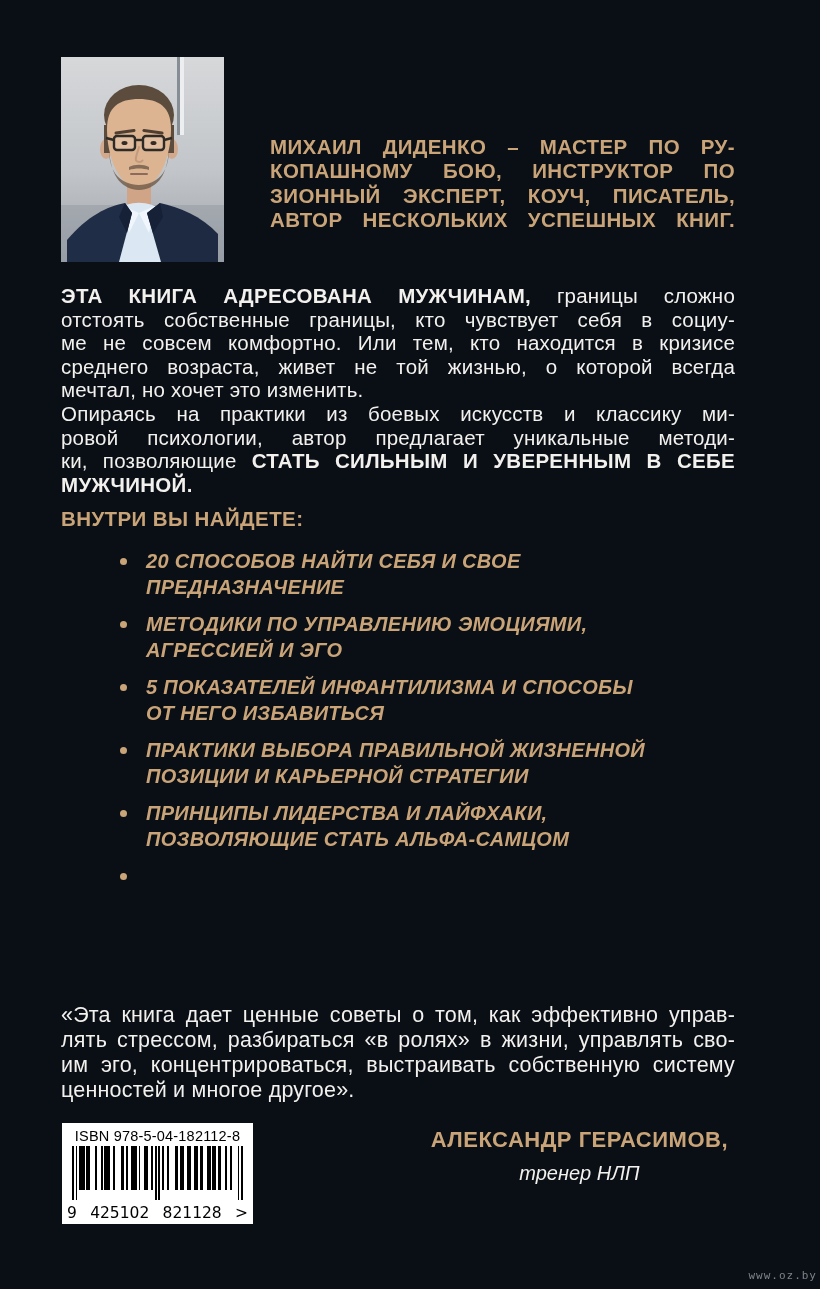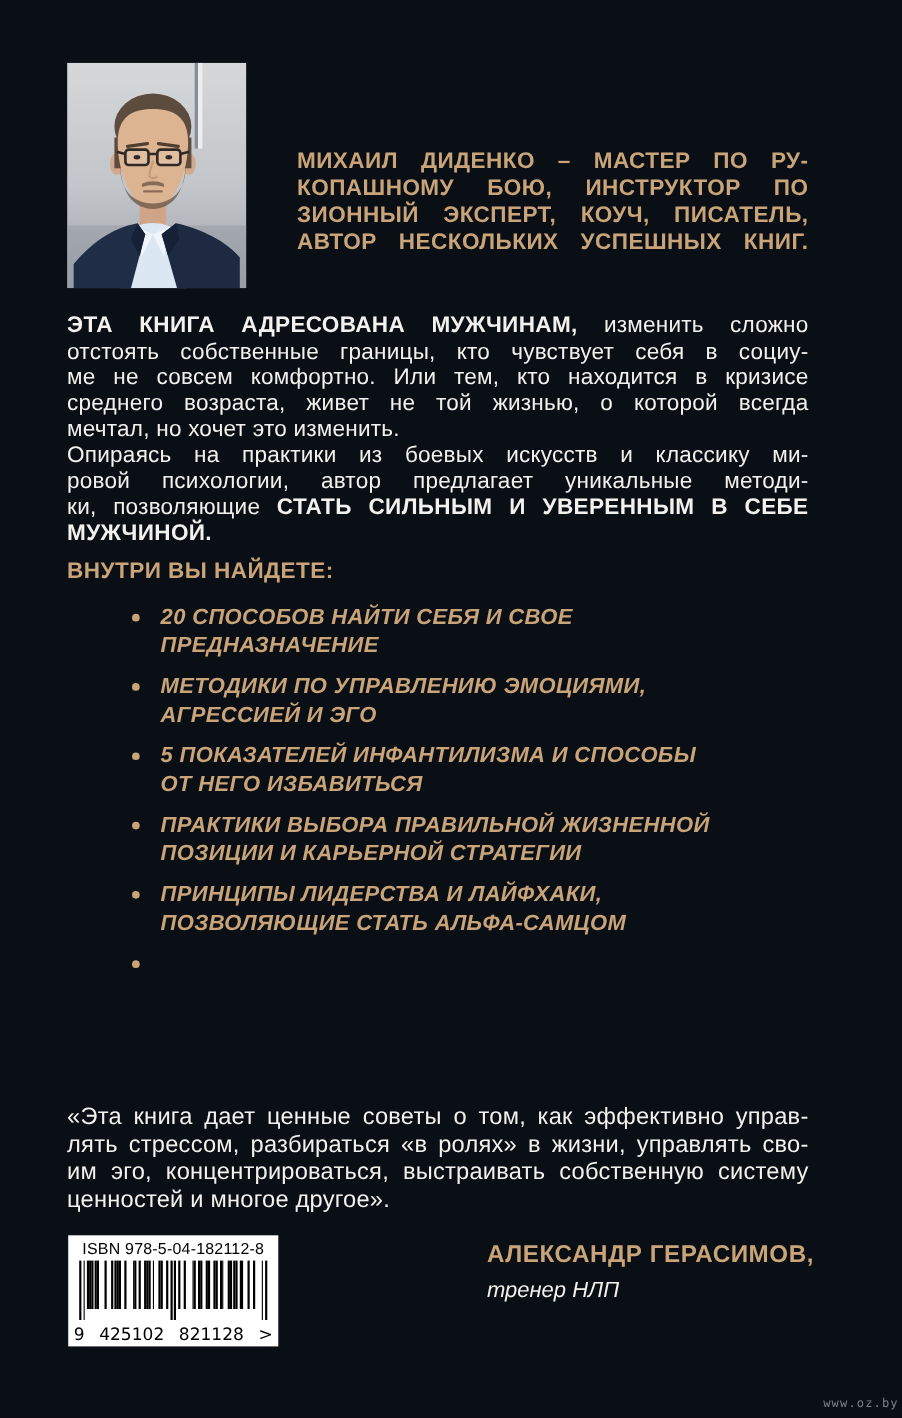--- a/index.html
+++ b/index.html
@@ -43,21 +43,21 @@
   .dot{
     position:absolute;left:-26px;top:9px;width:7px;height:7px;border-radius:50%;
     background:var(--gold);
   }
   
   .quote{
     position:absolute;left:61px;top:1003px;width:674px;
     color:var(--white);font-size:21.5px;line-height:25px;letter-spacing:.2px;
   }
   
-  .signature{position:absolute;right:80px;top:1127px;text-align:left;}
+  .signature{position:absolute;right:92px;top:1127px;text-align:center;}
   .sig-name{color:var(--gold);font-weight:bold;font-size:22px;letter-spacing:.5px;}
   .sig-role{color:var(--white);font-style:italic;font-size:20px;margin-top:9px;}
   
   .barcode{
     position:absolute;left:62px;top:1123px;width:191px;height:101px;
     background:#ffffff;color:#000;
   }
   .bc-label{
     text-align:center;font-size:14.5px;letter-spacing:.2px;padding-top:5px;
     font-family:"Liberation Sans",sans-serif;
@@ -139,21 +139,21 @@
   </div>
 
   <div class="intro">
     <div class="jl">МИХАИЛ ДИДЕНКО – МАСТЕР ПО РУ-</div>
     <div class="jl">КОПАШНОМУ БОЮ, ИНСТРУКТОР ПО</div>
     <div class="jl">ЗИОННЫЙ ЭКСПЕРТ, КОУЧ, ПИСАТЕЛЬ,</div>
     <div class="jl">АВТОР НЕСКОЛЬКИХ УСПЕШНЫХ КНИГ.</div>
   </div>
 
   <div class="about">
-    <div class="jl"><b>ЭТА КНИГА АДРЕСОВАНА МУЖЧИНАМ,</b><span> изменить сложно</span></div>
+    <div class="jl"><b>ЭТА КНИГА АДРЕСОВАНА МУЖЧИНАМ,</b><span> границы сложно</span></div>
     <div class="jl"><span>отстоять собственные границы, кто чувствует себя в социу-</span></div>
     <div class="jl"><span>ме не совсем комфортно. Или тем, кто находится в кризисе</span></div>
     <div class="jl"><span>среднего возраста, живет не той жизнью, о которой всегда</span></div>
     <div class="jl last"><span>мечтал, но хочет это изменить.</span></div>
     <div class="jl"><span>Опираясь на практики из боевых искусств и классику ми-</span></div>
     <div class="jl"><span>ровой психологии, автор предлагает уникальные методи-</span></div>
     <div class="jl"><span>ки, позволяющие </span><b>СТАТЬ СИЛЬНЫМ И УВЕРЕННЫМ В СЕБЕ</b></div>
     <div class="jl last"><b>МУЖЧИНОЙ.</b></div>
   </div>
 

